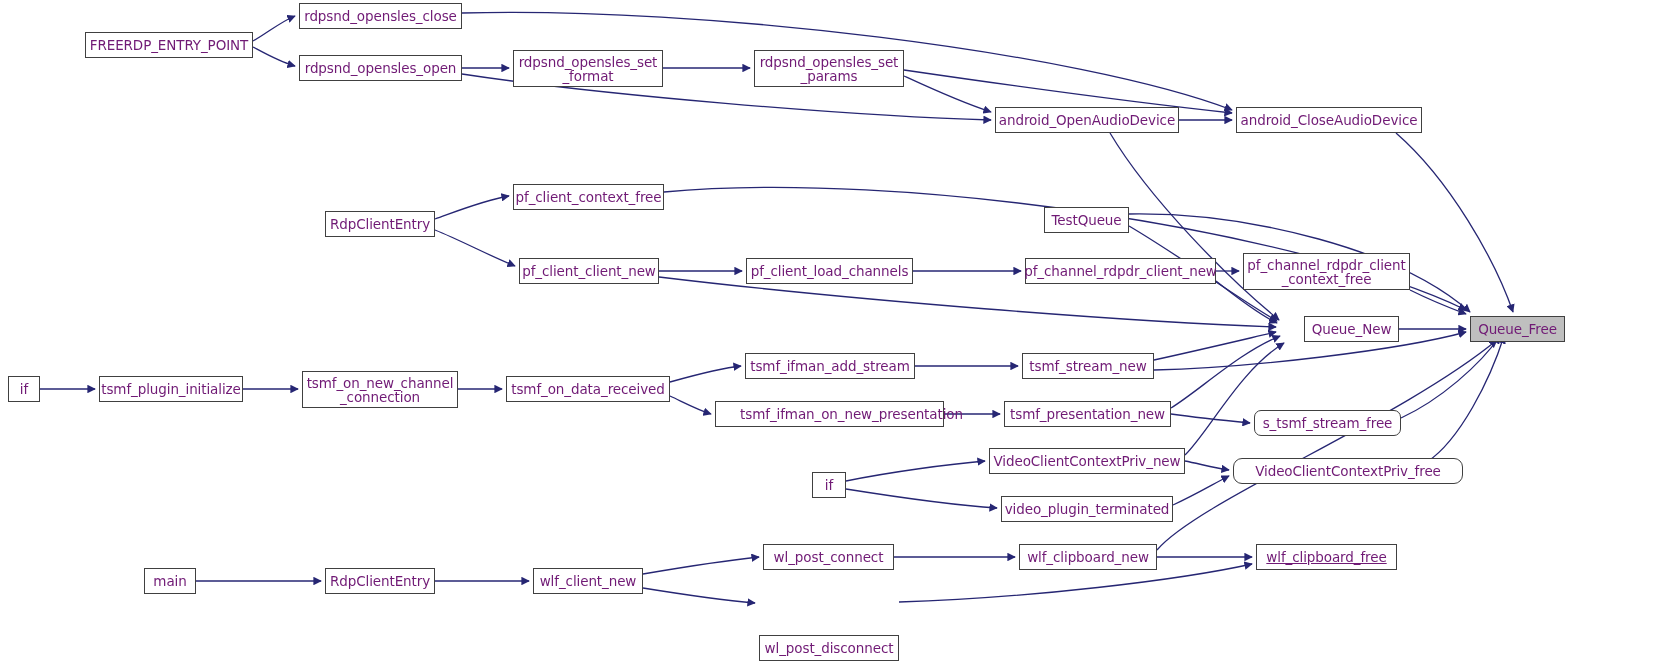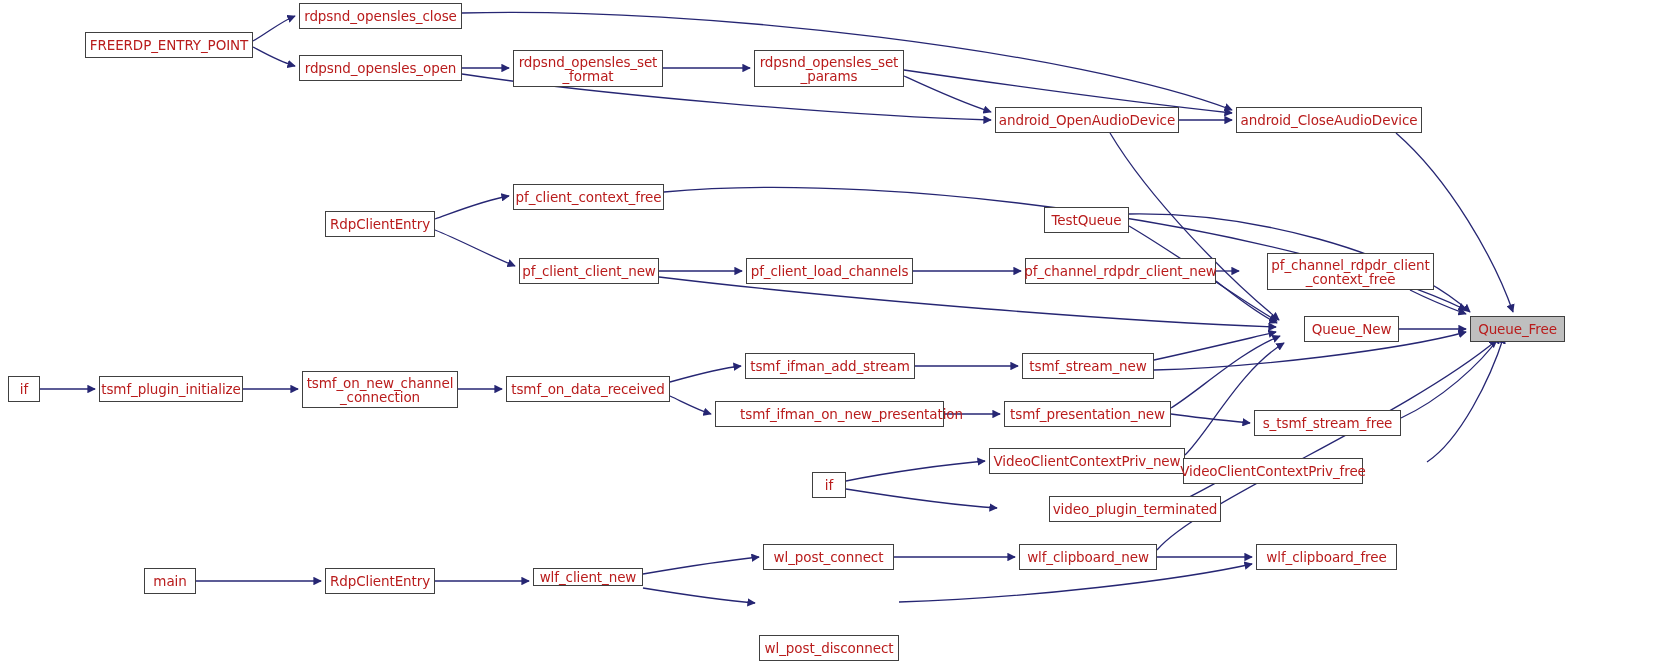--- a/index.html
+++ b/index.html
@@ -9,21 +9,21 @@
     background:#ffffff;
     font-family:"DejaVu Sans", sans-serif;
     overflow:hidden;
   }
   #edge-layer{position:absolute;left:0;top:0;width:1669px;height:663px;pointer-events:none;}
   .node{
     position:absolute;
     box-sizing:border-box;
     border:1px solid #404040;
     background:#ffffff;
-    color:#b91c1c;
+    color:#701a75;
     display:flex;
     align-items:center;
     justify-content:center;
     text-align:center;
     font-size:13.5px;
     line-height:14px;
     white-space:pre-line;
     letter-spacing:-0.1px;
   }
   .node.highlight{background:#bfbfbf;}
@@ -99,39 +99,39 @@
       <div class="node" style="left: 754px; top: 50px; width: 150px; height: 37px;">rdpsnd_opensles_set
 _params</div>
       <div class="node" style="left: 995px; top: 107px; width: 184px; height: 26px;">android_OpenAudioDevice</div>
       <div class="node" style="left: 1236px; top: 107px; width: 186px; height: 26px;">android_CloseAudioDevice</div>
       <div class="node" style="left: 325px; top: 211px; width: 110px; height: 26px;">RdpClientEntry</div>
       <div class="node" style="left: 513px; top: 184px; width: 151px; height: 26px;">pf_client_context_free</div>
       <div class="node" style="left: 519px; top: 258px; width: 140px; height: 26px;">pf_client_client_new</div>
       <div class="node" style="left: 746px; top: 258px; width: 167px; height: 26px;">pf_client_load_channels</div>
       <div class="node" style="left: 1025px; top: 258px; width: 191px; height: 26px;">pf_channel_rdpdr_client_new</div>
       <div class="node" style="left: 1044px; top: 207px; width: 85px; height: 26px;">TestQueue</div>
-      <div class="node" style="left: 1243px; top: 253px; width: 167px; height: 37px; margin-left: 24px;">pf_channel_rdpdr_client
+      <div class="node" style="left: 1243px; top: 253px; width: 167px; height: 37px;">pf_channel_rdpdr_client
 _context_free</div>
       <div class="node" style="left: 1280px; top: 316px; width: 95px; height: 26px; margin-left: 24px;">Queue_New</div>
       <div class="node highlight" style="left: 1470px; top: 316px; width: 95px; height: 26px;">Queue_Free</div>
       <div class="node" style="left: 8px; top: 376px; width: 32px; height: 26px;">if</div>
       <div class="node" style="left: 99px; top: 376px; width: 144px; height: 26px;">tsmf_plugin_initialize</div>
       <div class="node" style="left: 302px; top: 371px; width: 156px; height: 37px;">tsmf_on_new_channel
 _connection</div>
       <div class="node" style="left: 506px; top: 376px; width: 164px; height: 26px;">tsmf_on_data_received</div>
       <div class="node" style="left: 745px; top: 353px; width: 170px; height: 26px;">tsmf_ifman_add_stream</div>
       <div class="node" style="left: 1022px; top: 353px; width: 132px; height: 26px;">tsmf_stream_new</div>
       <div class="node" style="left: 715px; top: 401px; width: 229px; height: 26px; padding-left: 44px;">tsmf_ifman_on_new_presentation</div>
       <div class="node" style="left: 1004px; top: 401px; width: 167px; height: 26px;">tsmf_presentation_new</div>
-      <div class="node" style="left: 1254px; top: 410px; width: 147px; height: 26px;">s_tsmf_stream_free</div>
+      <div class="node" style="left: 1254px; top: 410px; width: 147px; height: 26px; border-radius: 7px;">s_tsmf_stream_free</div>
       <div class="node" style="left: 812px; top: 472px; width: 34px; height: 26px;">if</div>
       <div class="node" style="left: 989px; top: 448px; width: 196px; height: 26px;">VideoClientContextPriv_new</div>
-      <div class="node" style="left: 1183px; top: 458px; width: 180px; height: 26px;">VideoClientContextPriv_free</div>
-      <div class="node" style="left: 1001px; top: 496px; width: 172px; height: 26px; margin-left: 48px;">video_plugin_terminated</div>
+      <div class="node" style="left: 1233px; top: 458px; width: 230px; height: 26px; border-radius: 9px;">VideoClientContextPriv_free</div>
+      <div class="node" style="left: 1001px; top: 496px; width: 172px; height: 26px;">video_plugin_terminated</div>
       <div class="node" style="left: 144px; top: 568px; width: 52px; height: 26px;">main</div>
       <div class="node" style="left: 325px; top: 568px; width: 110px; height: 26px;">RdpClientEntry</div>
-      <div class="node" style="left: 533px; top: 568px; width: 110px; height: 18px;">wlf_client_new</div>
+      <div class="node" style="left: 533px; top: 568px; width: 110px; height: 26px;">wlf_client_new</div>
       <div class="node" style="left: 763px; top: 544px; width: 131px; height: 26px;">wl_post_connect</div>
       <div class="node" style="left: 1019px; top: 544px; width: 138px; height: 26px;">wlf_clipboard_new</div>
-      <div class="node" style="left: 1256px; top: 544px; width: 141px; height: 26px;">wlf_clipboard_free</div>
+      <div class="node" style="left: 1256px; top: 544px; width: 141px; height: 26px; text-decoration: underline;">wlf_clipboard_free</div>
       <div class="node" style="left: 759px; top: 591px; width: 140px; height: 26px; margin-top: 44px;">wl_post_disconnect</div>
     </div>
 </div>
 
 </body></html>

